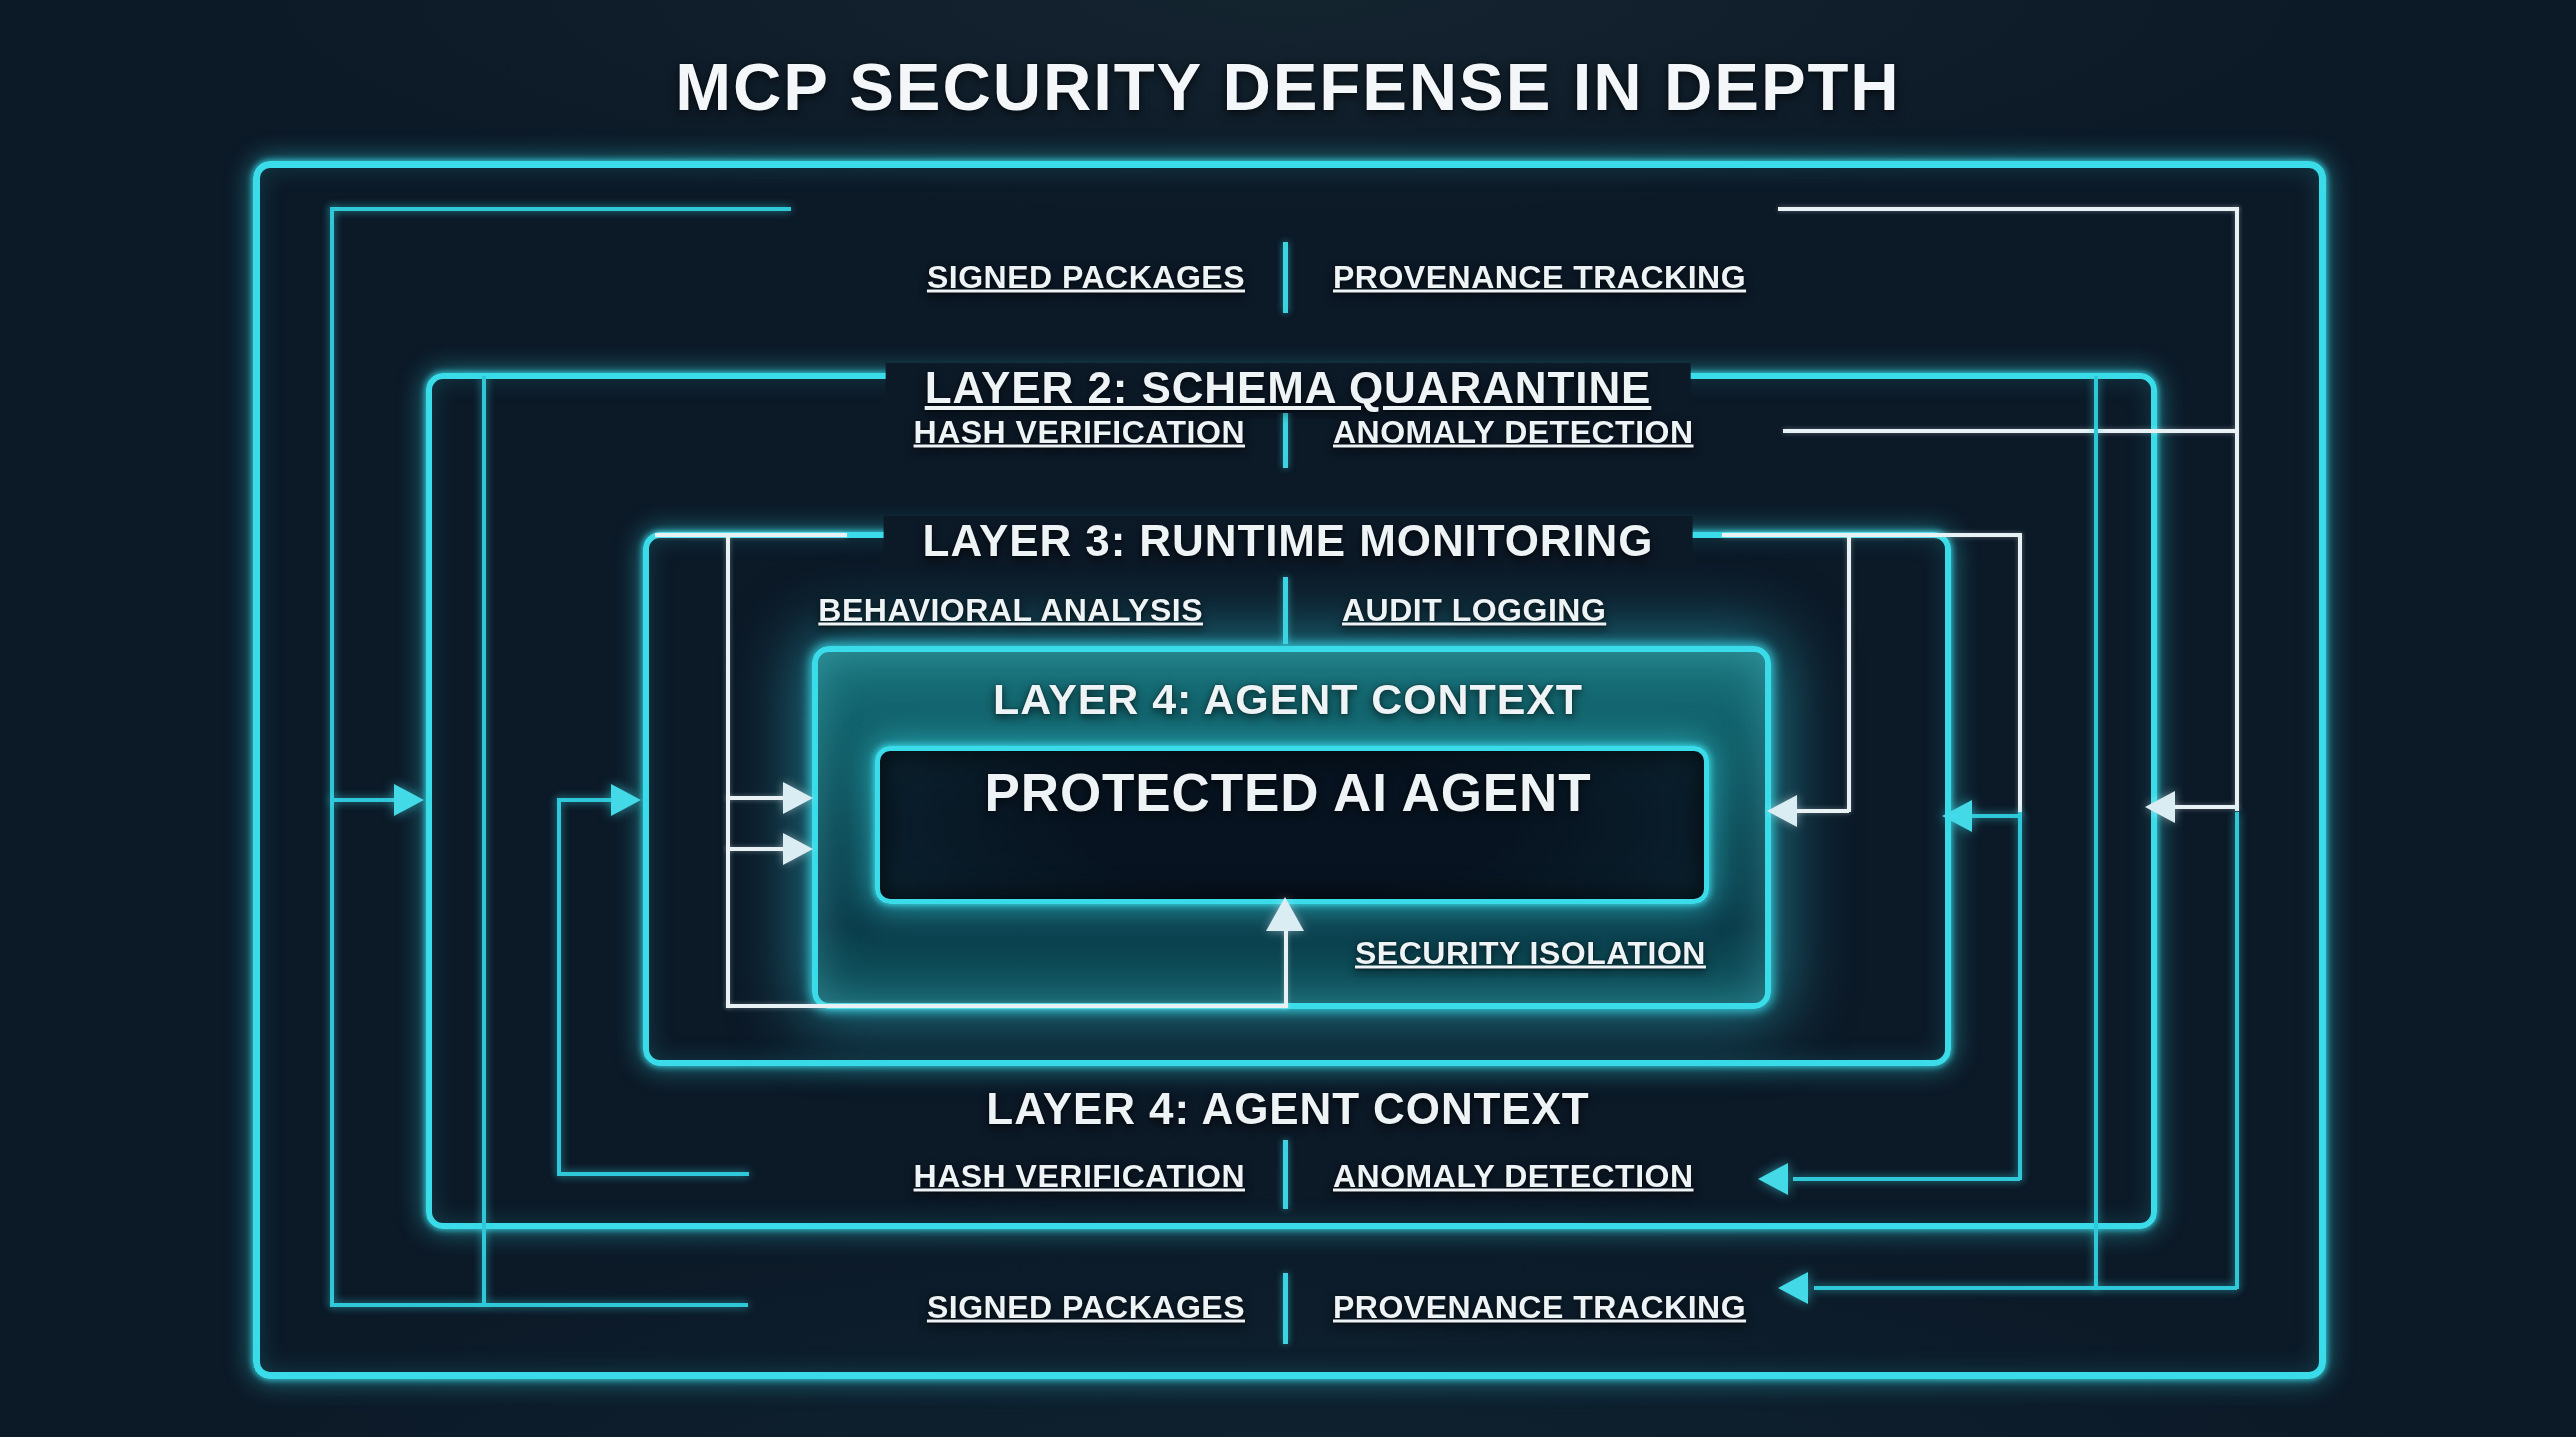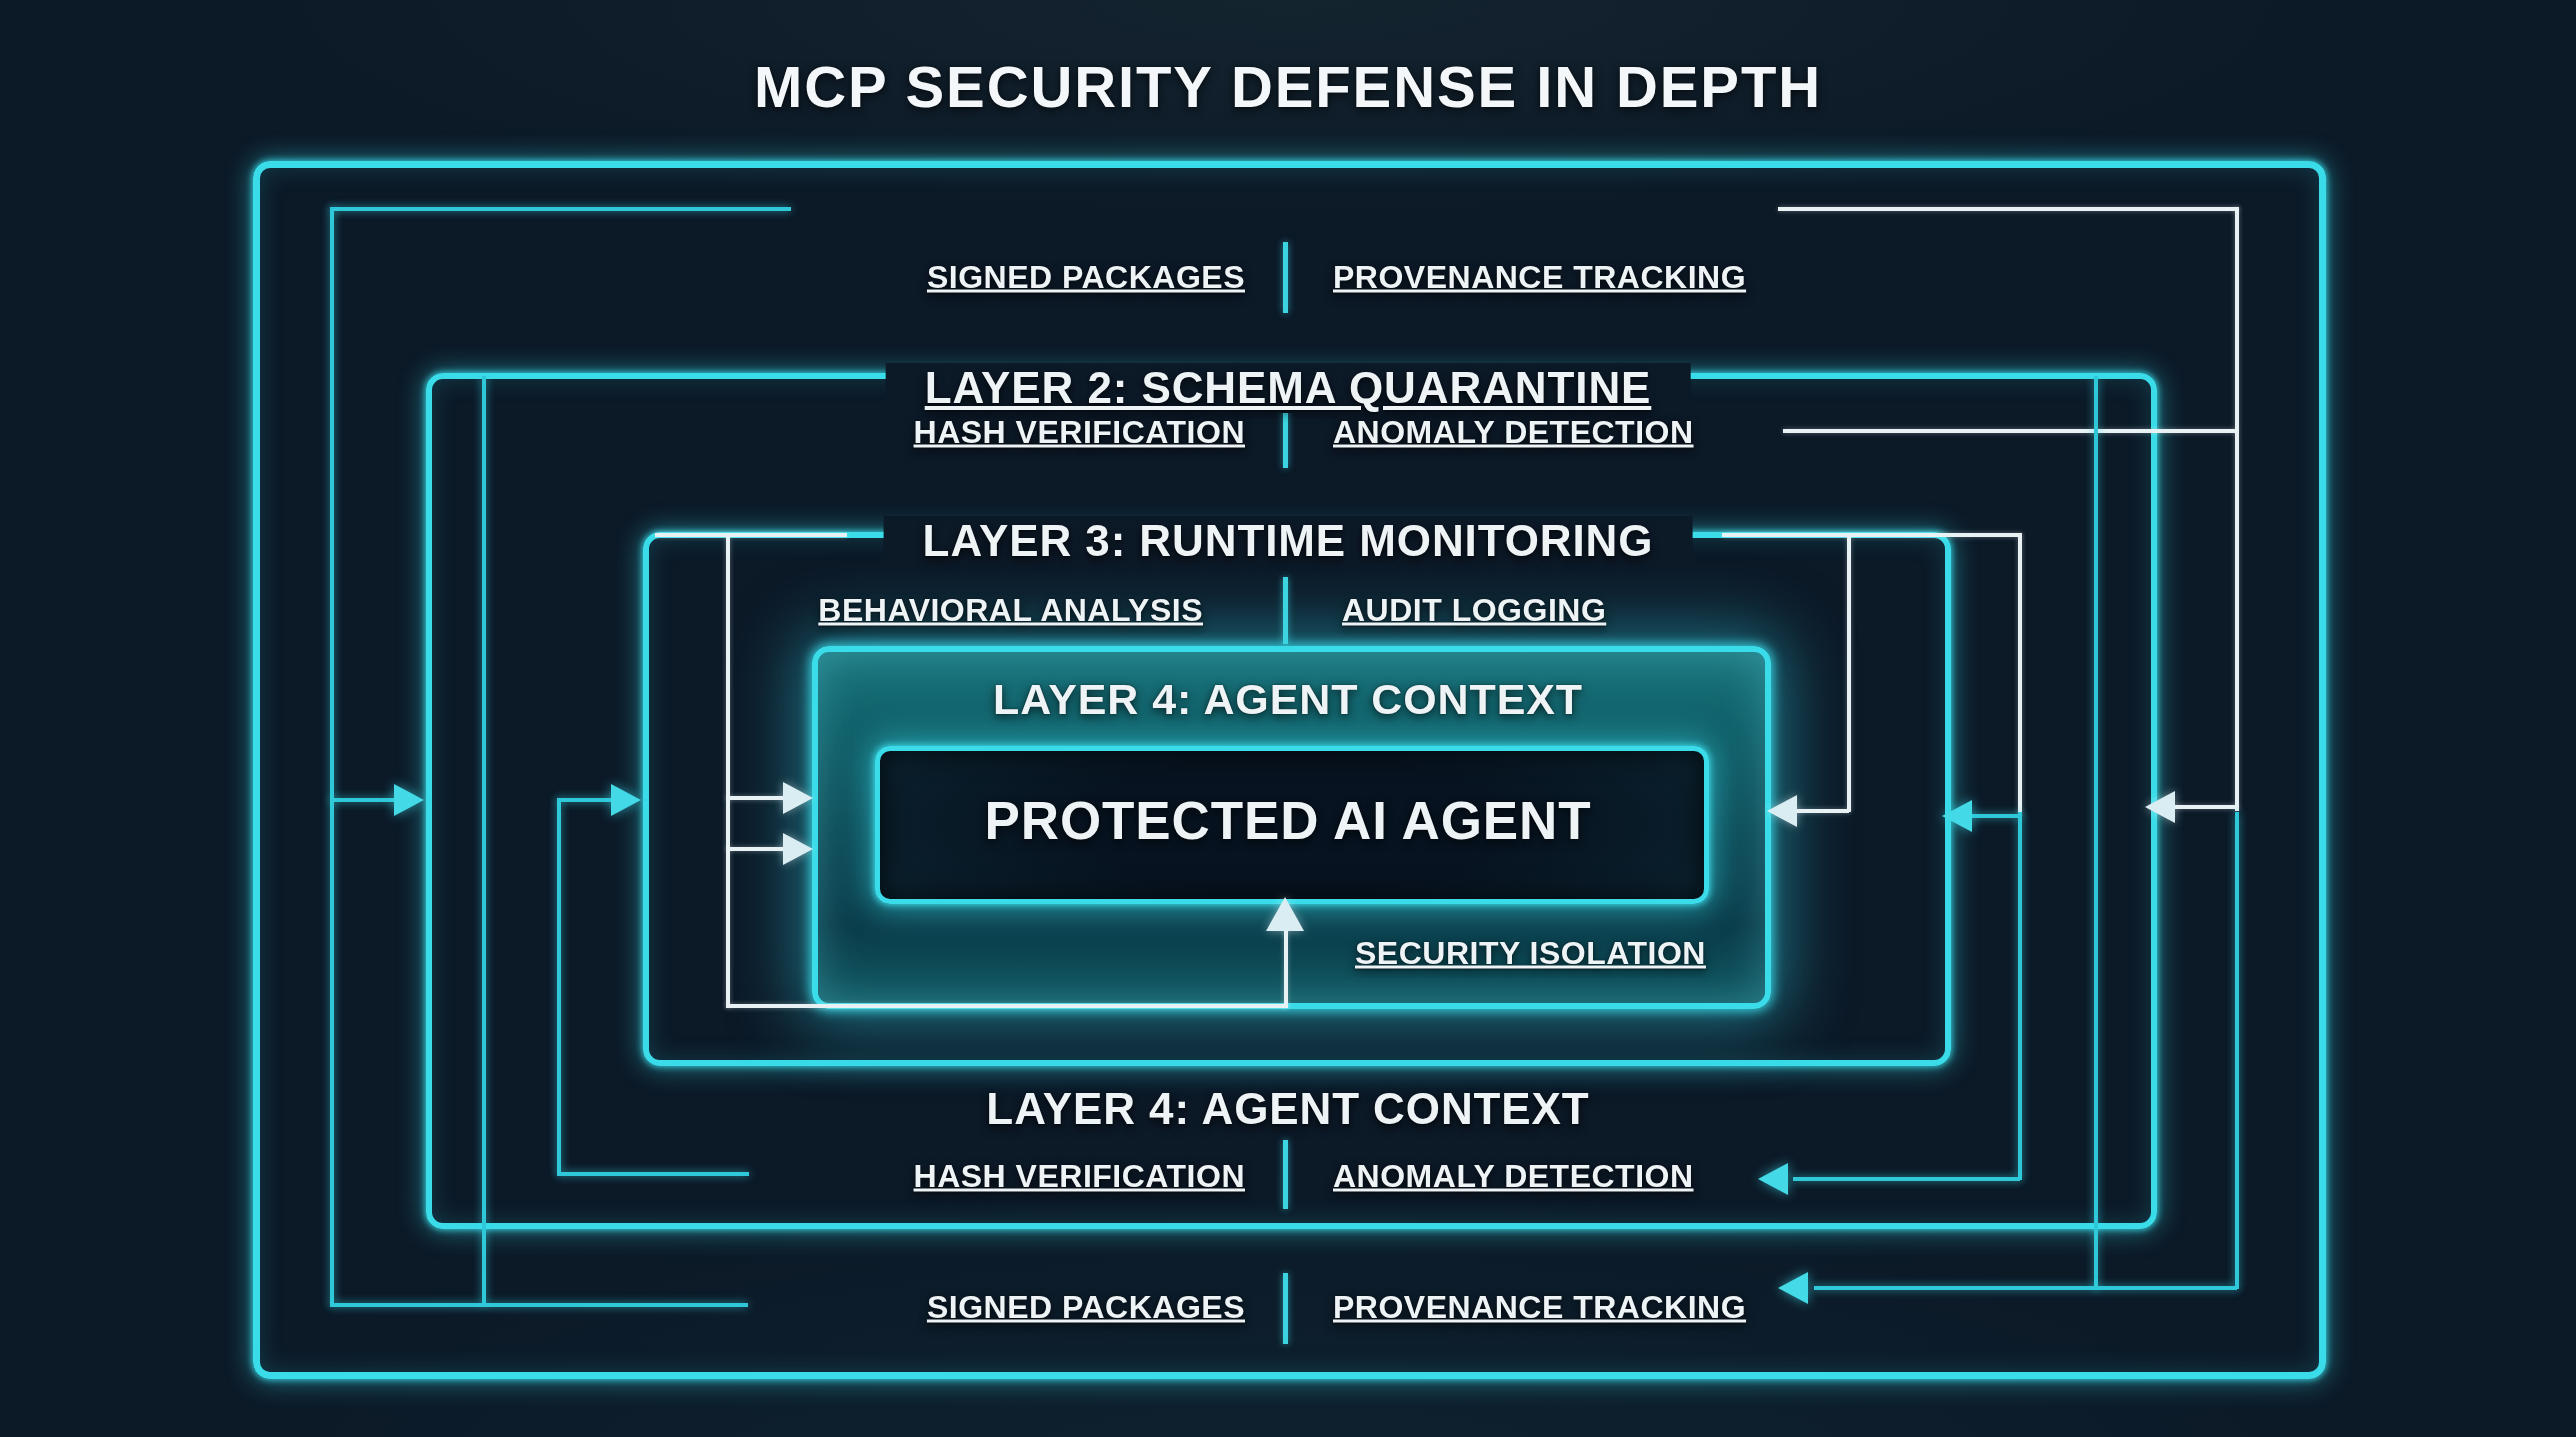--- a/index.html
+++ b/index.html
@@ -20,21 +20,21 @@
                   inset 0 0 24px rgba(58,220,233,.18);}
   .box.glow-strong{box-shadow:0 0 66px 15px rgba(47,200,217,.5), 0 0 11.2px 1.9px rgba(62,224,238,.95),
                   inset 0 0 43px rgba(120,240,250,.28);}
   .lbl{position:absolute;color:var(--txt);font-weight:700;white-space:nowrap;
        transform:translateY(-50%);letter-spacing:0.5px;
        text-shadow:0 3.7px 9.4px rgba(0,0,0,.65), 0 0.9px 1.9px rgba(0,0,0,.5);}
   .cx{left:50%;transform:translate(-50%,-50%);}
   .hdr{font-size:44px;letter-spacing:0.9px;}
   .sub{font-size:32px;text-decoration:underline;}
   .mask{background:var(--bg);padding:0 39px;}
-  .ttl{font-size:58px;letter-spacing:1.9px;color:#f4f7f9;}
+  .ttl{font-size:67px;letter-spacing:1.9px;color:#f4f7f9;}
   .hline,.vline{position:absolute;}
   .hline{height:3.7px;} .vline{width:3.7px;}
   .c{background:var(--cyline);box-shadow:0 0 8.4px rgba(60,220,235,.65);}
   .w{background:var(--wline);box-shadow:0 0 5.6px rgba(235,245,250,.35);}
   .arr{position:absolute;width:0;height:0;}
   .ar-c{border-top:16px solid transparent;border-bottom:16px solid transparent;border-left:30px solid #43d9e6;filter:drop-shadow(0 0 5.6px rgba(60,220,235,.6));}
   .al-c{border-top:16px solid transparent;border-bottom:16px solid transparent;border-right:30px solid #43d9e6;filter:drop-shadow(0 0 5.6px rgba(60,220,235,.6));}
   .ar-w{border-top:16px solid transparent;border-bottom:16px solid transparent;border-left:30px solid #d9edf2;filter:drop-shadow(0 0 4.7px rgba(230,245,250,.45));}
   .al-w{border-top:16px solid transparent;border-bottom:16px solid transparent;border-right:30px solid #d9edf2;filter:drop-shadow(0 0 4.7px rgba(230,245,250,.45));}
   .au-w{border-left:19.7px solid transparent;border-right:19.7px solid transparent;border-bottom:34px solid #d9edf2;filter:drop-shadow(0 0 4.7px rgba(230,245,250,.45));}
@@ -109,21 +109,21 @@
 
   <div class="lbl hdr cx mask" style="top:388px;text-decoration:underline;">LAYER 2: SCHEMA QUARANTINE</div>
   <div class="lbl sub" style="right:1331px;top:432px;">HASH VERIFICATION</div>
   <div class="lbl sub" style="left:1333px;top:432px;">ANOMALY DETECTION</div>
 
   <div class="lbl hdr cx mask" style="top:541px;">LAYER 3: RUNTIME MONITORING</div>
   <div class="lbl sub" style="right:1373px;top:610px;">BEHAVIORAL ANALYSIS</div>
   <div class="lbl sub" style="left:1342px;top:610px;">AUDIT LOGGING</div>
 
   <div class="lbl hdr cx" style="top:699px;font-size:43px;">LAYER 4: AGENT CONTEXT</div>
-  <div class="lbl cx" style="top:820px;font-size:53px;letter-spacing:0.9px;">PROTECTED AI AGENT</div>
+  <div class="lbl cx" style="top:792px;font-size:53px;letter-spacing:0.9px;">PROTECTED AI AGENT</div>
   <div class="lbl sub" style="left:1355px;top:953px;">SECURITY ISOLATION</div>
 
   <div class="lbl hdr cx" style="top:1109px;">LAYER 4: AGENT CONTEXT</div>
   <div class="lbl sub" style="right:1331px;top:1176px;">HASH VERIFICATION</div>
   <div class="lbl sub" style="left:1333px;top:1176px;">ANOMALY DETECTION</div>
   <div class="lbl sub" style="right:1331px;top:1307px;">SIGNED PACKAGES</div>
   <div class="lbl sub" style="left:1333px;top:1307px;">PROVENANCE TRACKING</div>
 
 </div>
 

